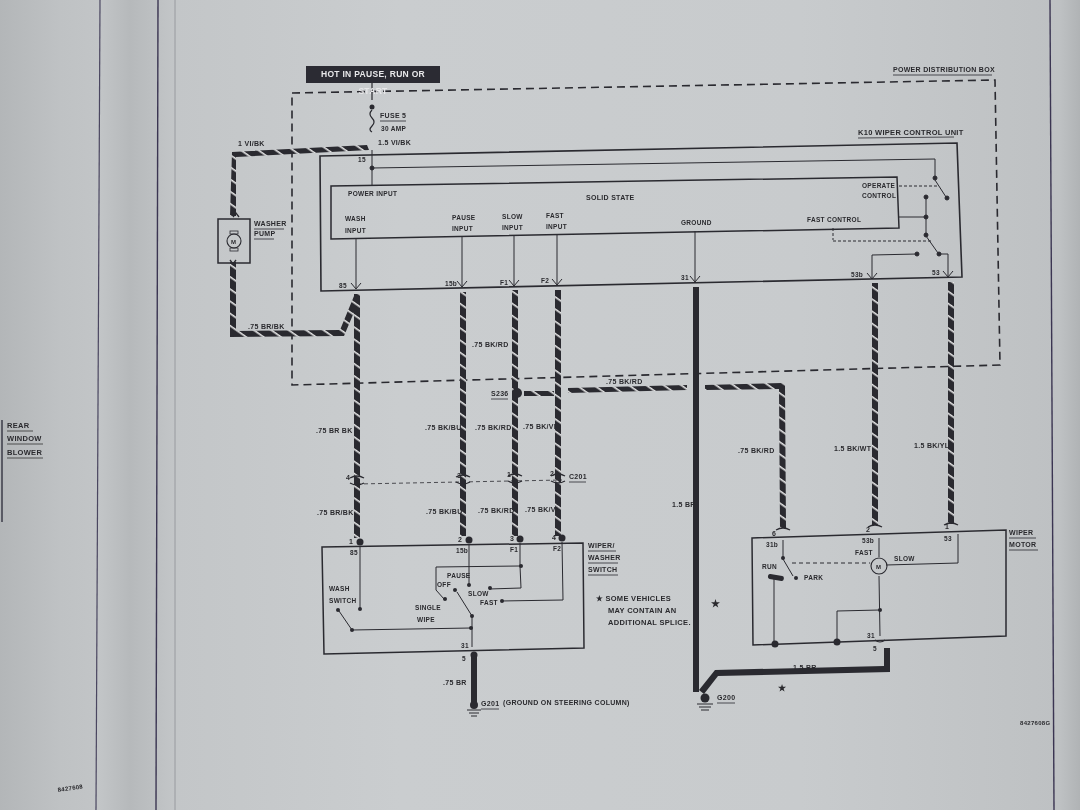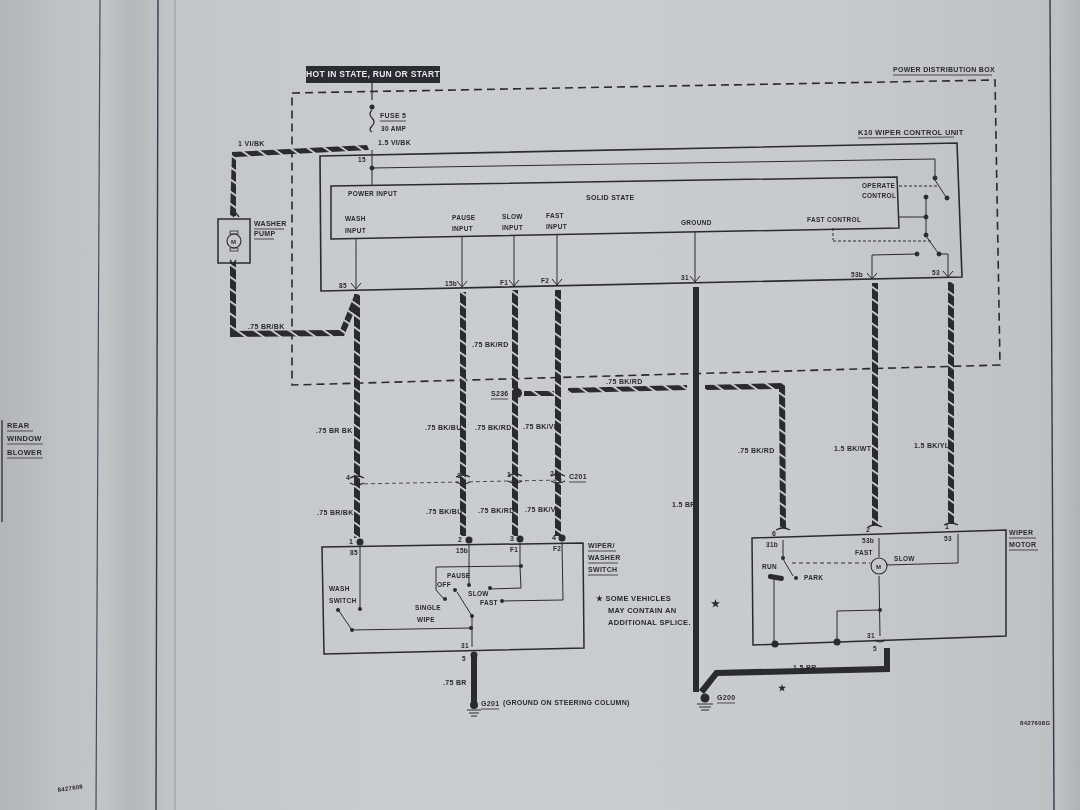--- a/index.html
+++ b/index.html
@@ -328,15 +328,15 @@
   <text class="t" x="876" y="569" font-size="6">M</text>
   <text class="t" x="762" y="569" font-size="6.5">RUN</text>
   <text class="t" x="804" y="580" font-size="6.5">PARK</text>
   <text class="t" x="855" y="555" font-size="6.5">FAST</text>
   <text class="t" x="894" y="561" font-size="6.5">SLOW</text>
   <text class="t" x="867" y="638" font-size="6.5">31</text>
   <text class="t" x="873" y="651" font-size="6.5">5</text>
   <path d="M875,640 q5,4 10,0" stroke="#2a2a30" stroke-width="1.2" fill="none"></path>
 </svg>
 
-<div class="hot-label">HOT IN STATE, RUN OR START</div>
+<div class="hot-label">HOT IN PAUSE, RUN OR START</div>
 
 </div>
 
 </body></html>

